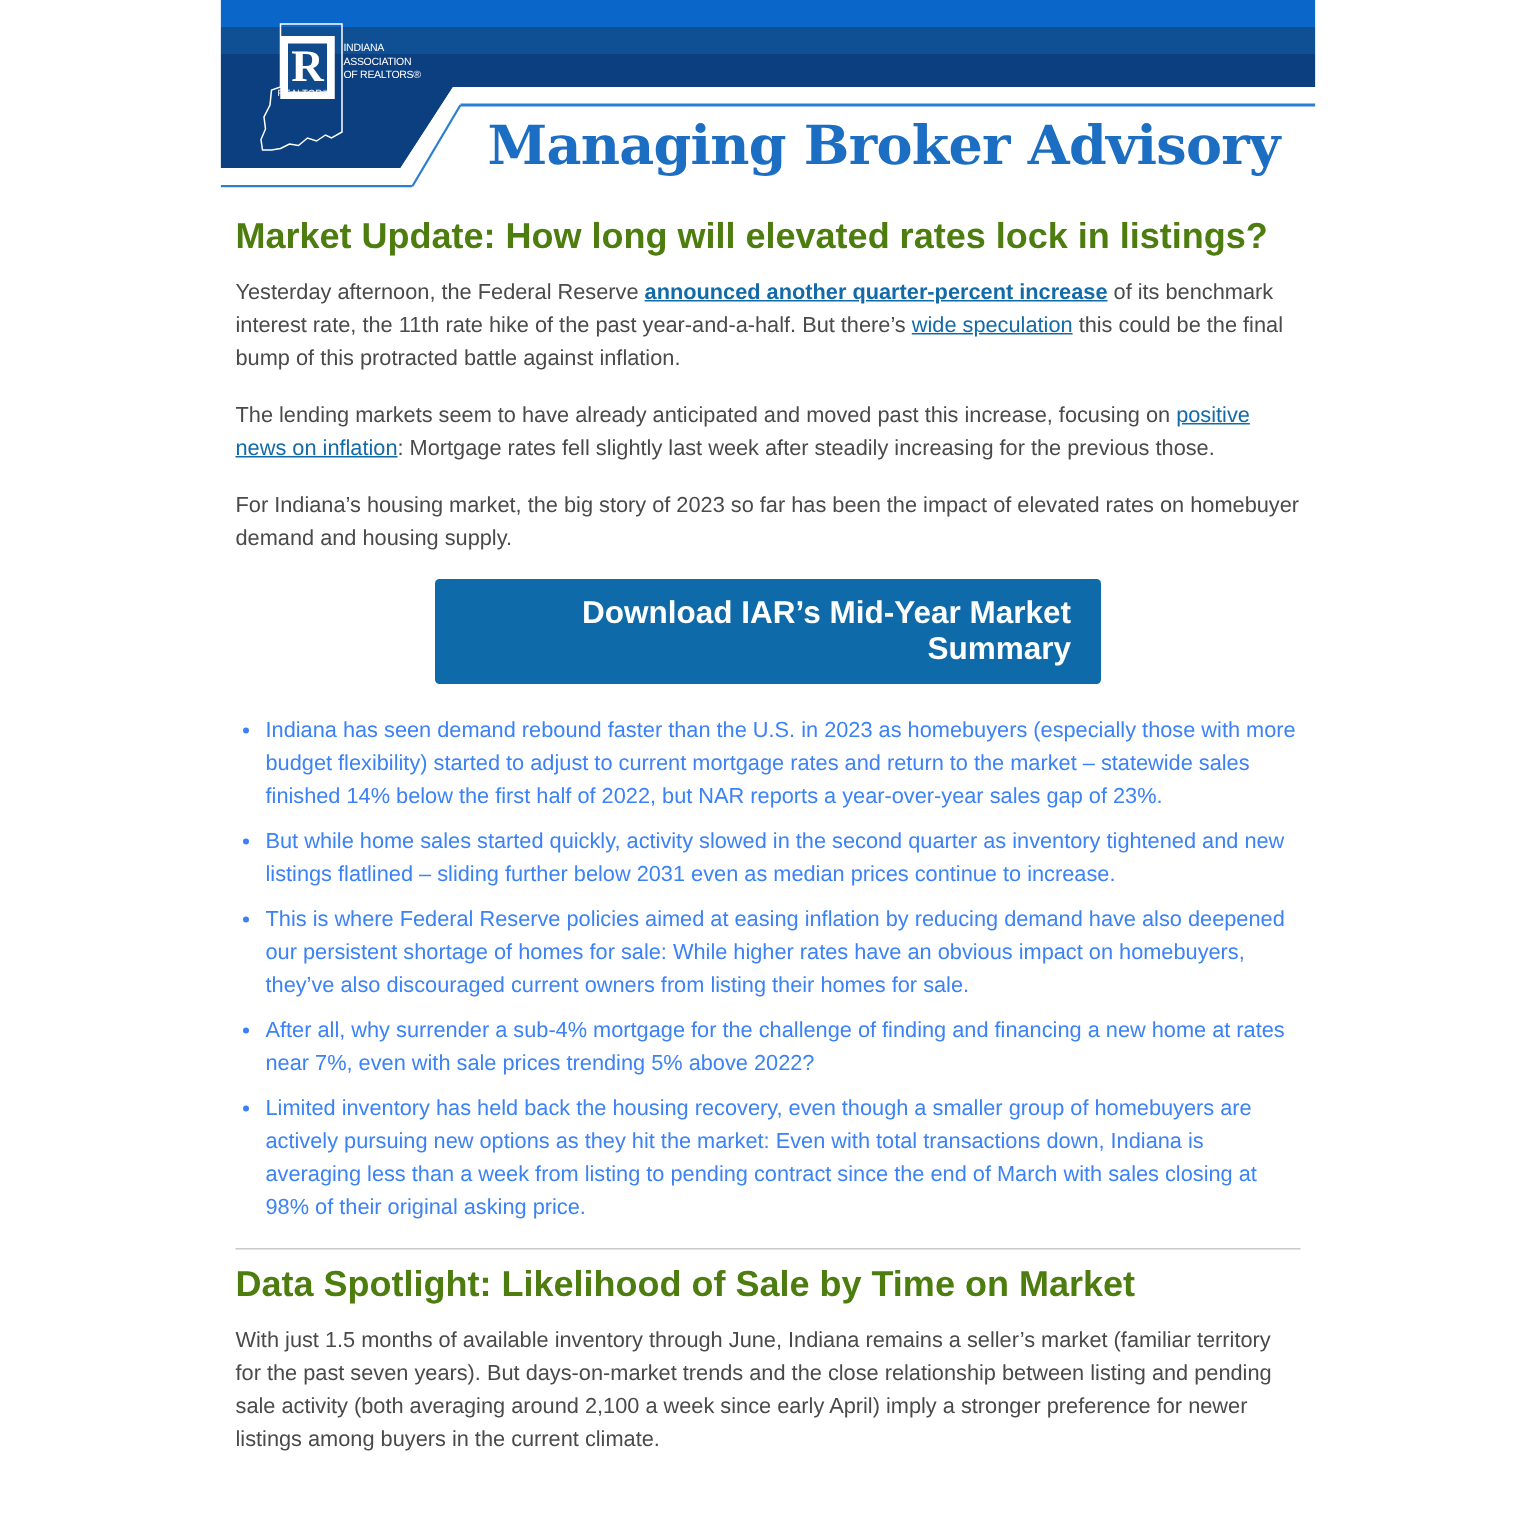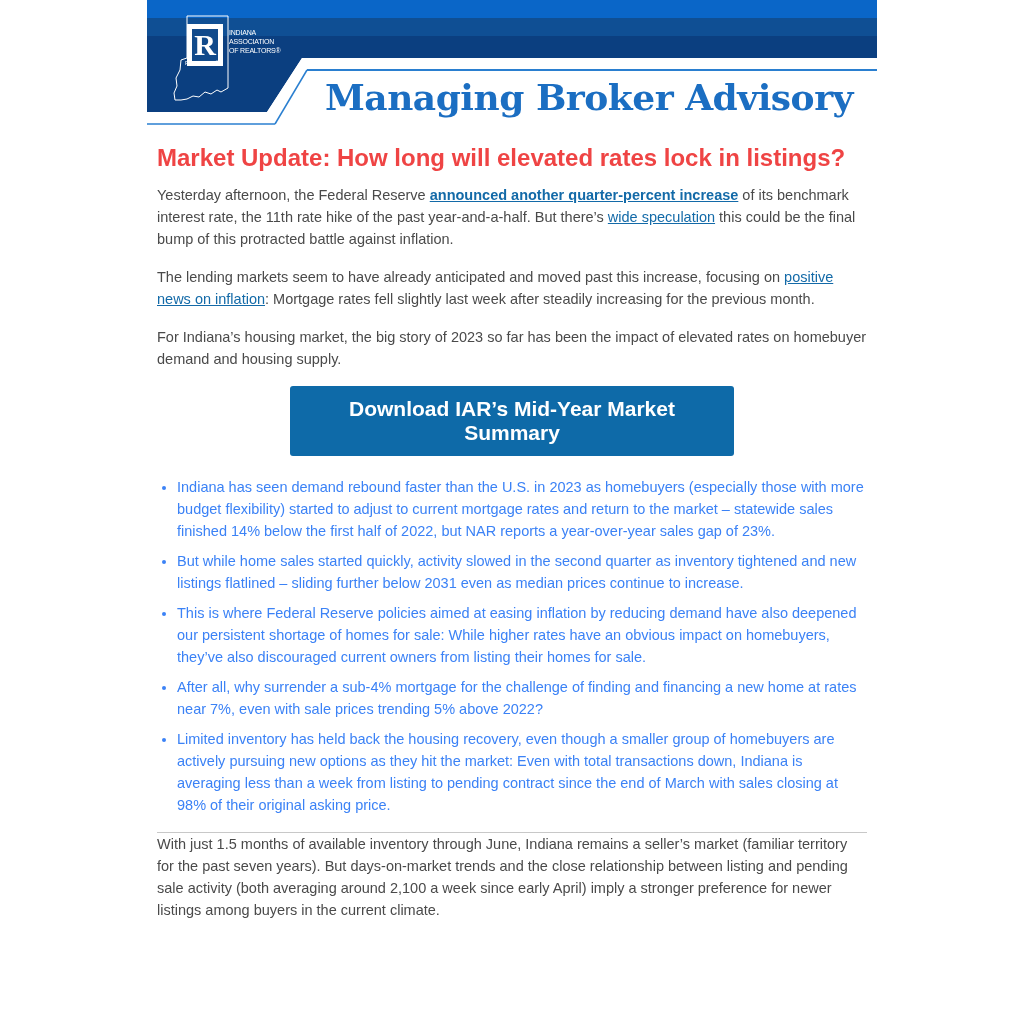--- a/index.html
+++ b/index.html
@@ -7,26 +7,26 @@
   .page { position:absolute; left:147px; top:0; width:730px; }
   .header { position:relative; width:730px; height:128px; overflow:hidden; }
   .header svg { position:absolute; left:0; top:0; }
   .logo { position:absolute; left:28px; top:16px; width:120px; height:90px; }
   .r-box { position:absolute; left:12px; top:8px; width:34px; height:40px; background:#ffffff; border:1px solid #fff; }
   .r-inner { position:absolute; left:4px; top:4px; width:26px; height:32px; background:#114a8b; color:#fff; font-weight:bold; font-size:30px; line-height:32px; text-align:center; font-family:"Liberation Serif", serif; }
   .r-label { position:absolute; left:10px; top:44px; font-size:6px; color:#fff; letter-spacing:0.3px; }
   .assoc { position:absolute; left:54px; top:12px; color:#fff; font-size:7px; line-height:9px; letter-spacing:-0.2px; }
   .banner-title { position:absolute; left:178px; top:76px; font-family:"DejaVu Serif", serif; font-weight:bold; font-size:36px; color:#1b6ec2; letter-spacing:-0.5px; white-space:nowrap; }
   .content { padding:0 10px; }
-  h1.sec { font-family:"Liberation Sans", sans-serif; font-weight:bold; color:#ef4444; font-size:24px; margin:16px 0 12px 0; letter-spacing:0px; }
+  h1.sec { font-family:"Liberation Sans", sans-serif; font-weight:bold; color:#4d7c0f; font-size:24px; margin:16px 0 12px 0; letter-spacing:0px; }
   p { color:#4a4a4a; font-size:14.5px; line-height:22px; margin:0 0 16px 0; }
   a { color:#136aa8; text-decoration:underline; }
   a.bold { font-weight:bold;text-align:center; }
   .btn-wrap { text-align:center; margin:6px 0 20px 0; }
-  .btn { display:inline-block; background:#0e6aa8; color:#fff; font-weight:bold; font-size:21px; padding:11px 20px; border-radius:3px; width:444px; box-sizing:border-box; text-align:center; }
+  .btn { display:inline-block; background:#0e6aa8; color:#fff; font-weight:bold; font-size:21px; padding:11px 20px; border-radius:3px; width:444px; box-sizing:border-box; text-align:right; }
   ul { margin:0 0 16px 0; padding-left:20px; }
   li { color:#3b82f6; font-size:14.5px; line-height:22px; margin-bottom:8px; }
   hr.div { border:none; border-top:1px solid #c8c8c8; margin:16px 0 0 0; }
   h1.sec2 { margin-top:10px; }
 </style>
 </head>
 <body>
 
 <div class="page">
   <div class="header">
@@ -57,36 +57,37 @@
   </div>
 
   <div class="content">
     <h1 class="sec">Market Update: How long will elevated rates lock in listings?</h1>
 
     <p>
       <span>Yesterday afternoon, the Federal Reserve </span><a class="bold" href="#">announced another quarter-percent increase</a><span> of its benchmark interest rate, the 11th rate hike of the past year-and-a-half. But there’s </span><a href="#">wide speculation</a><span> this could be the final bump of this protracted battle against inflation.</span>
     </p>
 
     <p>
-      <span>The lending markets seem to have already anticipated and moved past this increase, focusing on </span><a href="#">positive news on inflation</a><span>: Mortgage rates fell slightly last week after steadily increasing for the previous month.</span>
+      <span>The lending markets seem to have already anticipated and moved past this increase, focusing on </span><a href="#">positive news on inflation</a><span>: Mortgage rates fell slightly last week after steadily increasing for the previous those.</span>
     </p>
 
     <p>For Indiana’s housing market, the big story of 2023 so far has been the impact of elevated rates on homebuyer demand and housing supply.</p>
 
     <div class="btn-wrap">
       <a class="btn" href="#" style="text-decoration:none;color:#fff;">Download IAR’s Mid-Year Market Summary</a>
     </div>
 
 
     <ul>
       <li>Indiana has seen demand rebound faster than the U.S. in 2023 as homebuyers (especially those with more budget flexibility) started to adjust to current mortgage rates and return to the market – statewide sales finished 14% below the first half of 2022, but NAR reports a year-over-year sales gap of 23%.</li>
       <li>But while home sales started quickly, activity slowed in the second quarter as inventory tightened and new listings flatlined – sliding further below 2031 even as median prices continue to increase.</li>
       <li>This is where Federal Reserve policies aimed at easing inflation by reducing demand have also deepened our persistent shortage of homes for sale: While higher rates have an obvious impact on homebuyers, they’ve also discouraged current owners from listing their homes for sale.</li>
       <li>After all, why surrender a sub-4% mortgage for the challenge of finding and financing a new home at rates near 7%, even with sale prices trending 5% above 2022?</li>
       <li>Limited inventory has held back the housing recovery, even though a smaller group of homebuyers are actively pursuing new options as they hit the market: Even with total transactions down, Indiana is averaging less than a week from listing to pending contract since the end of March with sales closing at 98% of their original asking price.</li>
     </ul>
 
     <hr class="div">
 
+    <h1 class="sec sec2">Data Spotlight: Likelihood of Sale by Time on Market</h1>
 
     <p>With just 1.5 months of available inventory through June, Indiana remains a seller’s market (familiar territory for the past seven years). But days-on-market trends and the close relationship between listing and pending sale activity (both averaging around 2,100 a week since early April) imply a stronger preference for newer listings among buyers in the current climate.</p>
   </div>
 </div>
 
 </body></html>

